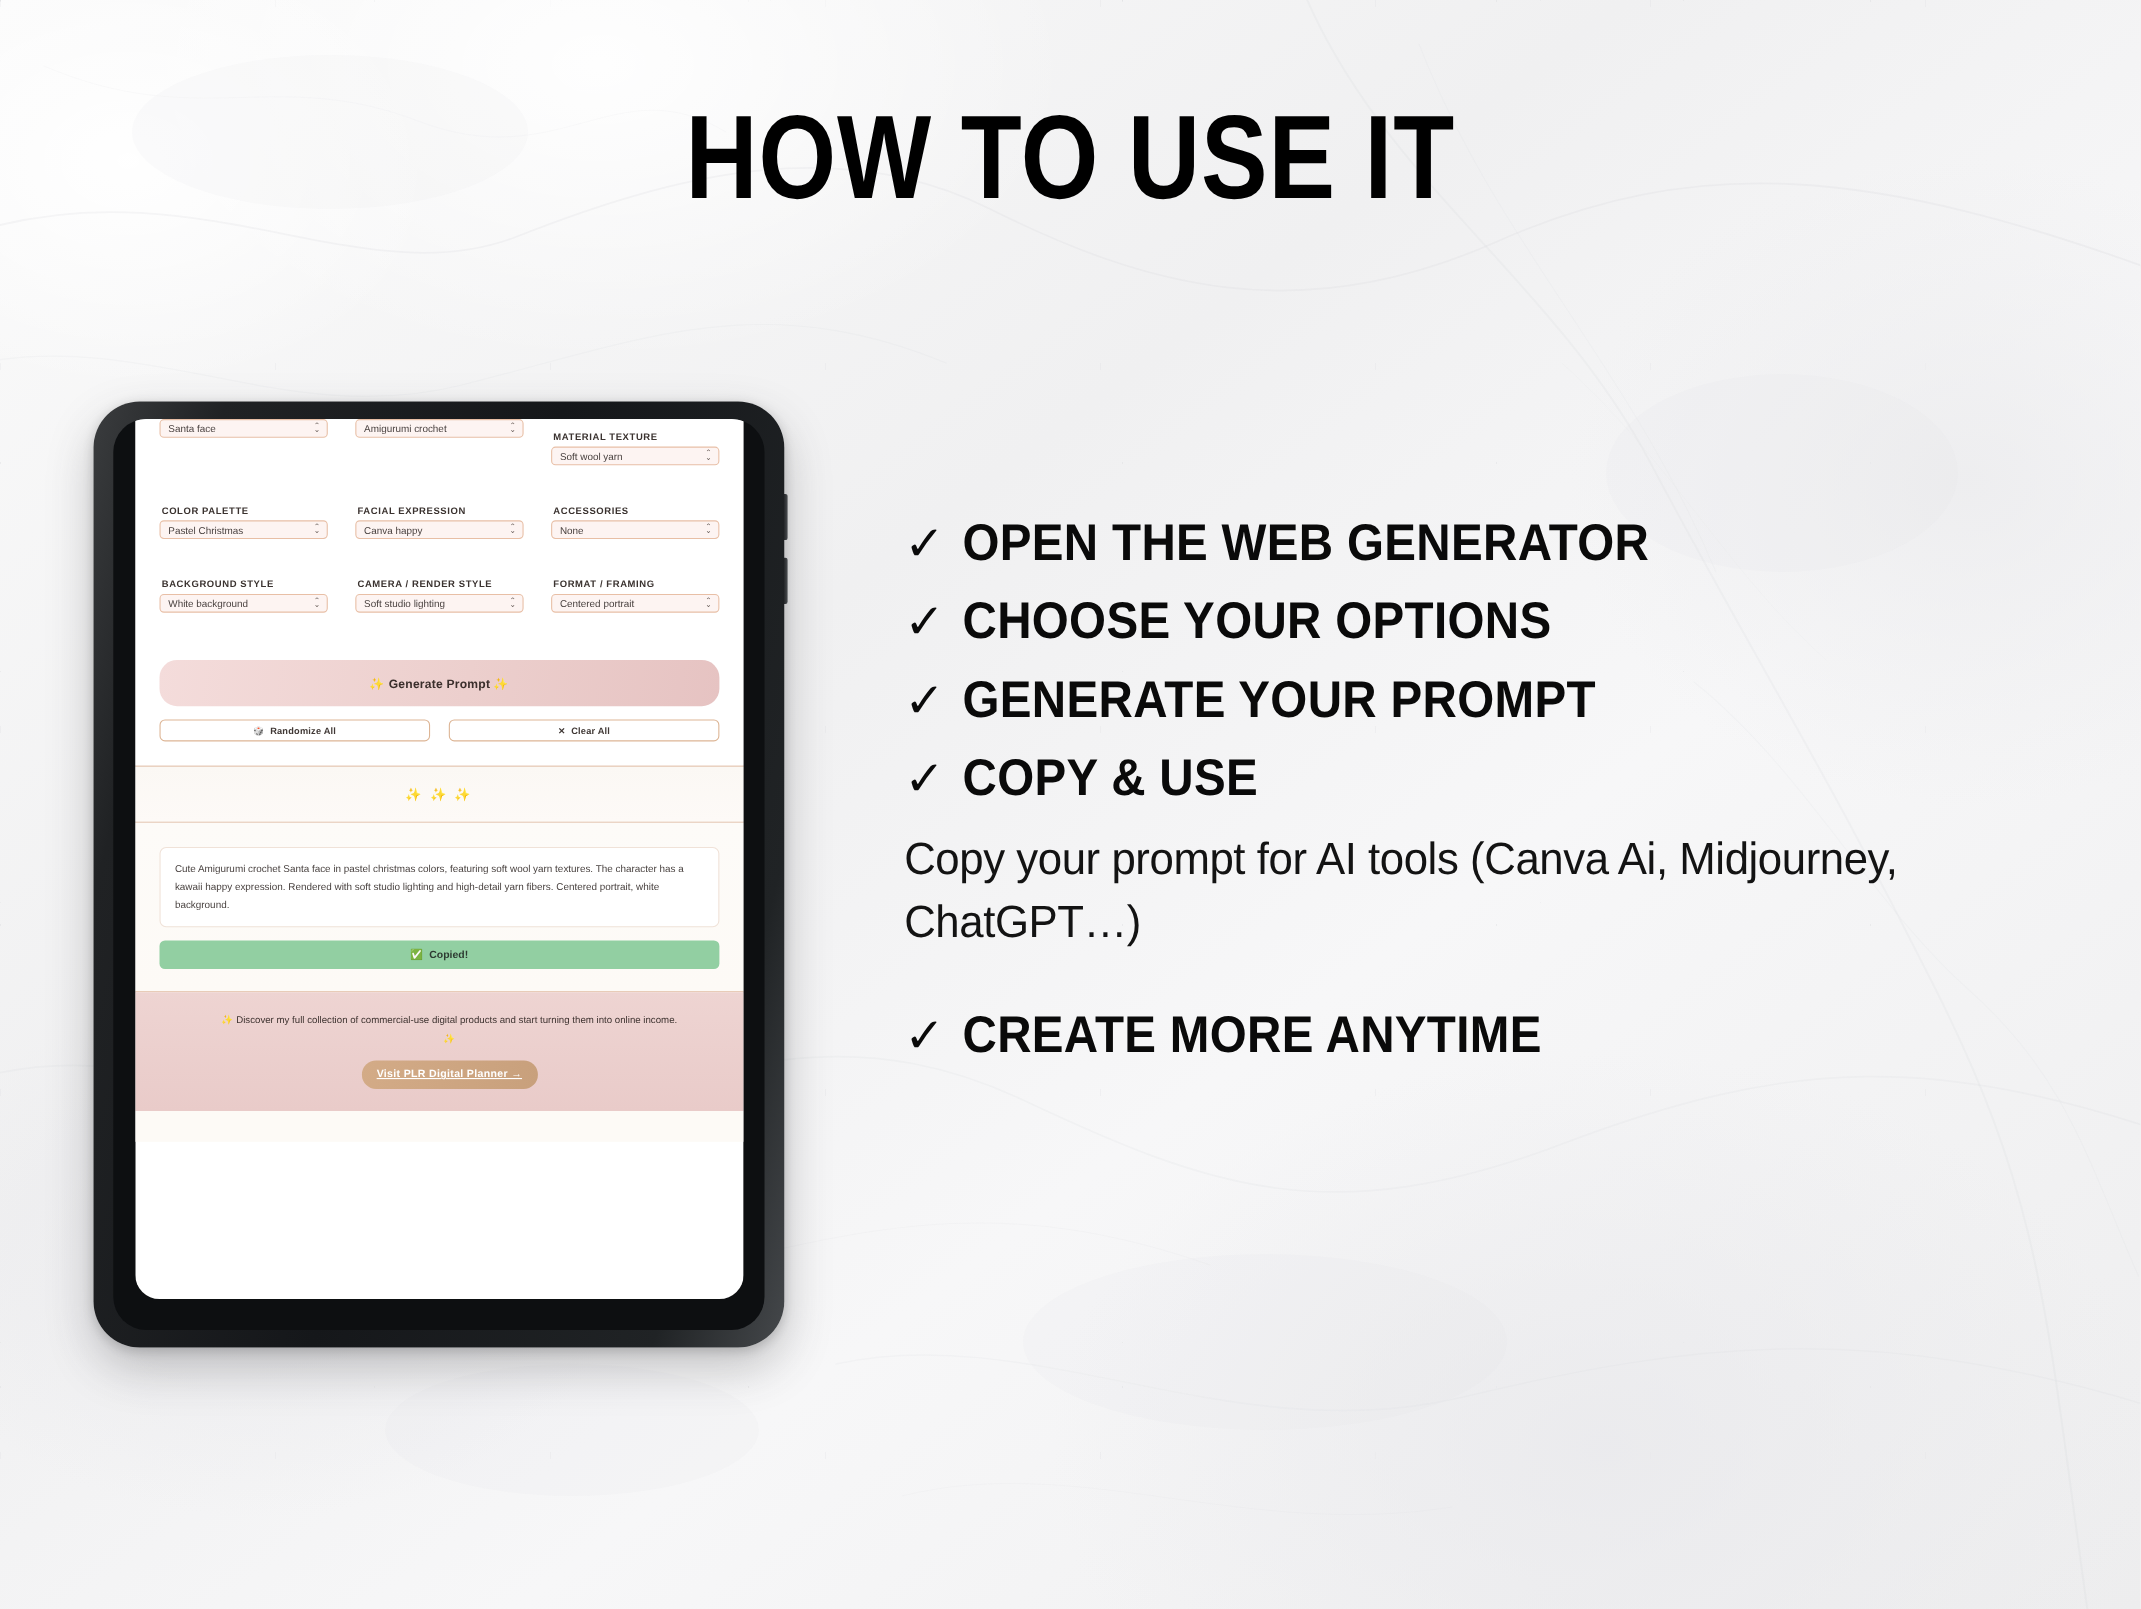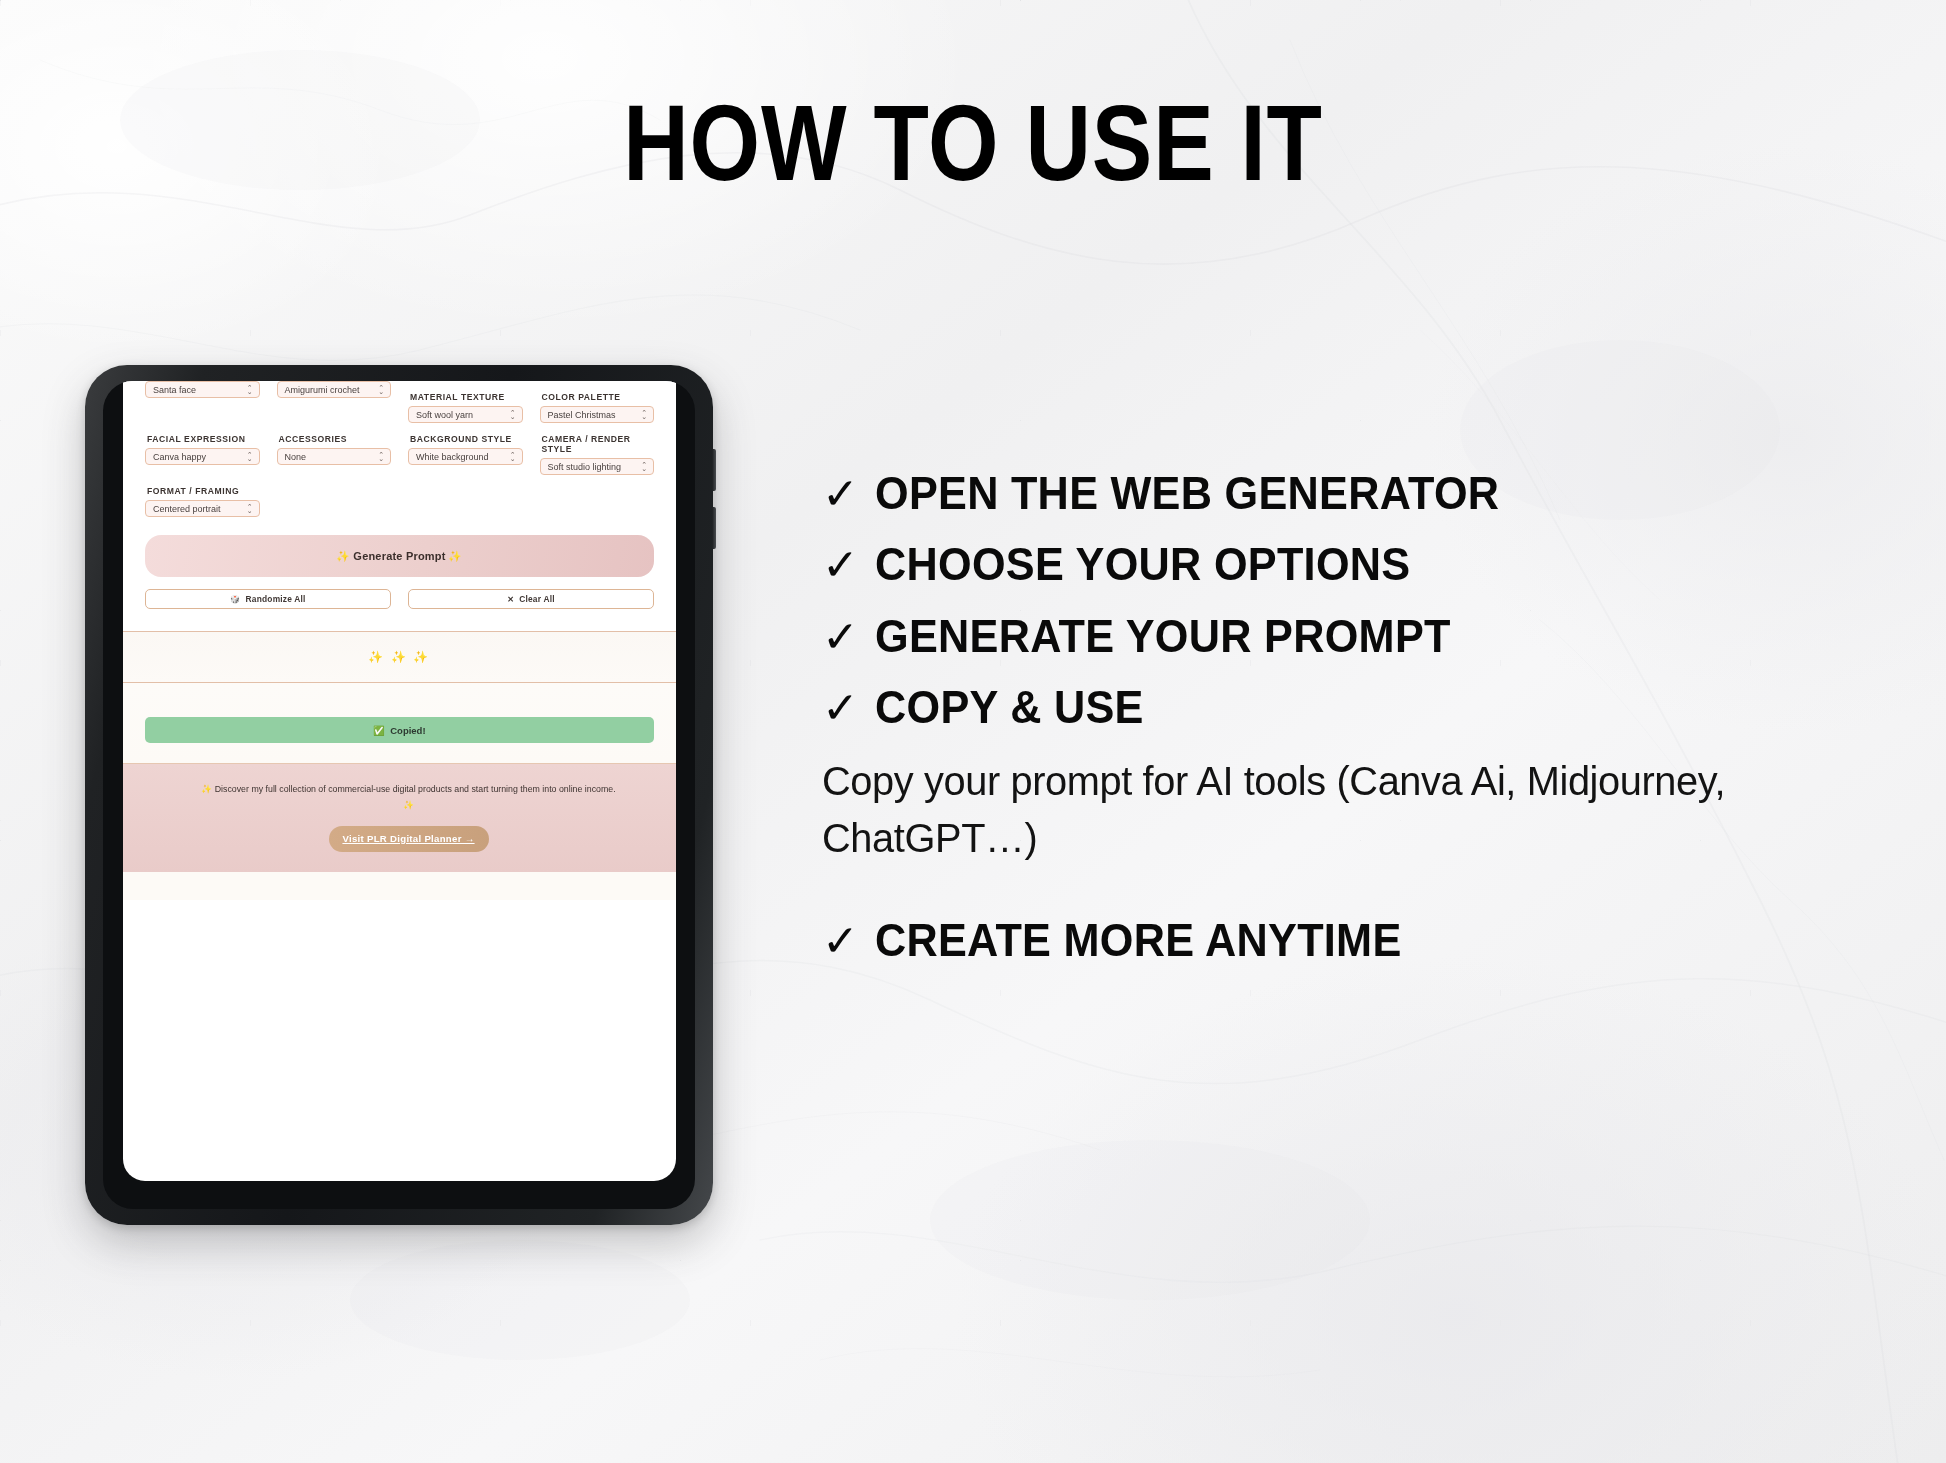--- a/index.html
+++ b/index.html
@@ -111,23 +111,24 @@
     height: 100%;
     background: #ffffff;
     font-family: "Liberation Sans", sans-serif;
   }
   .form-section {
     background: #ffffff;
     padding: 0 22px 22px 22px;
   }
   .grid {
     display: grid;
-    grid-template-columns: 1fr 1fr 1fr 1fr;
+    grid-template-columns: 1fr 1fr 1fr;
     column-gap: 17px;
     row-gap: 0px;
+    gap: 25px;
   }
   .field { padding-top: 0; }
   .field-label {
     font-size: 8.6px;
     font-weight: 700;
     letter-spacing: 0.55px;
     color: #3b3330;
     text-transform: uppercase;
     margin: 11px 0 4px 2px;
   }
@@ -469,20 +470,21 @@
               <div class="btn-outline">
                 <span class="ic">✕</span>
                 <span>Clear All</span>
               </div>
             </div>
           </div>
 
           <div class="sparkle-band">✨ ✨ ✨</div>
 
           <div class="prompt-section">
+            <div class="prompt-box">Cute Amigurumi crochet Santa face in pastel christmas colors, featuring soft wool yarn textures. The character has a kawaii happy expression. Rendered with soft studio lighting and high-detail yarn fibers. Centered portrait, white background.</div>
             <div class="btn-copied">
               <span>✅</span>
               <span>Copied!</span>
             </div>
           </div>
 
           <div class="cta-section">
             <div class="cta-text">✨ Discover my full collection of commercial-use digital products and start turning them into online income. ✨</div>
             <div class="cta-btn">Visit PLR Digital Planner →</div>
           </div>

